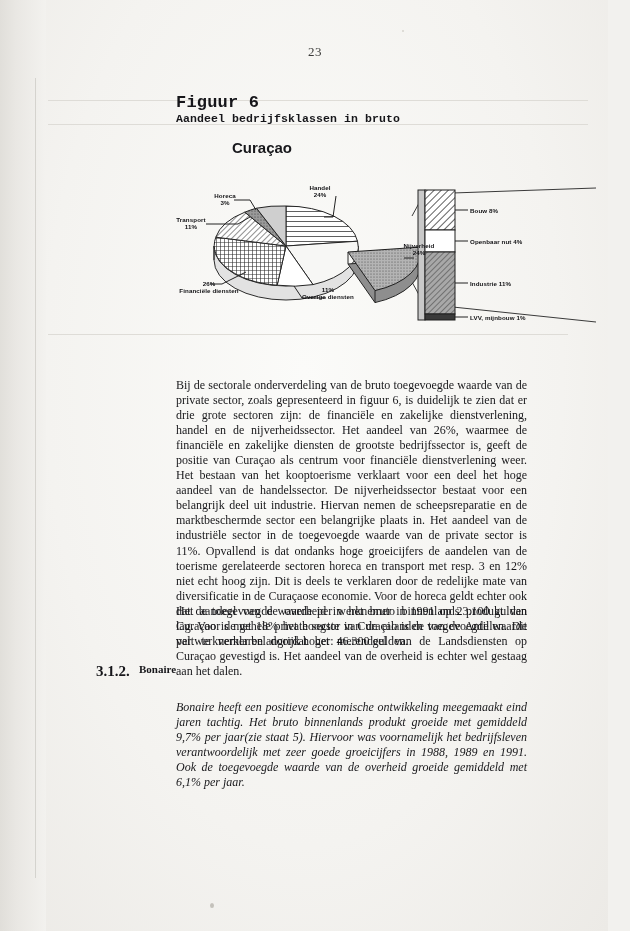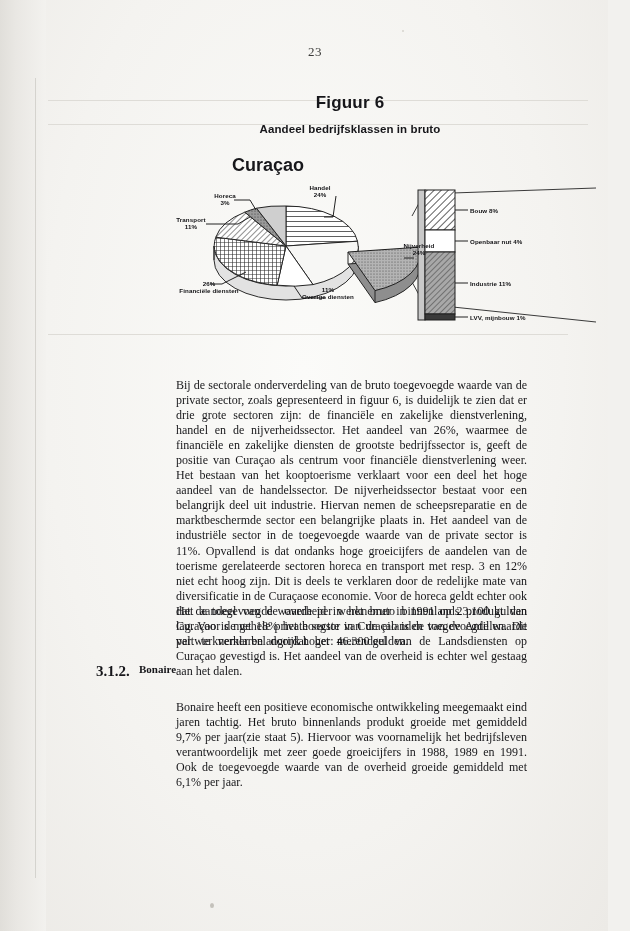--- a/index.html
+++ b/index.html
@@ -41,31 +41,31 @@
   #speck2{position:absolute;left:402px;top:30px;width:2px;height:2px;border-radius:50%;background:#cfccc6;opacity:.8;}
 
   
   #pageno{
     position:absolute;left:0;top:44px;width:630px;text-align:center;
     font-size:13px;color:#3a3a38;letter-spacing:.5px;
   }
 
   
   #fig-head{
-    position:absolute;left:190px;top:93px;width:320px;text-align:center;
-    font-family:Liberation Sans, sans-serif;
+    position:absolute;left:176px;top:93px;width:320px;
+    font-family:Liberation Mono, monospace;
     color:#16161a;
   }
   #fig-num{font-size:17px;font-weight:bold;letter-spacing:.2px;}
-  #fig-sub{font-size:11.5px;font-weight:bold;line-height:14px;margin-top:9px;letter-spacing:.1px;}
+  #fig-sub{font-size:11.5px;font-weight:bold;line-height:14px;margin-top:0;letter-spacing:.1px;}
 
   #chart-island{
-    position:absolute;left:232px;top:155px;
+    position:absolute;left:232px;top:139px;
     font-family:"Liberation Sans", sans-serif;
-    font-size:18px;font-weight:bold;color:#17171b;
+    font-size:15px;font-weight:bold;color:#17171b;
   }
 
   
   #chart{
     position:absolute;left:176px;top:186px;width:420px;height:150px;
   }
   #chart svg{display:block;}
   .lbl{
     position:absolute;font-family:"Liberation Sans", sans-serif;
     font-size:6.2px;font-weight:bold;color:#111114;line-height:7.4px;
@@ -85,21 +85,21 @@
   #p1{left:176px;top:366px;width:351px;}
   #p2{left:176px;top:592px;width:351px;}
   #sec-num{
     position:absolute;left:96px;top:663px;
     font-family:"Liberation Serif", serif;font-size:15px;font-weight:bold;color:#16161a;
   }
   #sec-title{
     position:absolute;left:139px;top:663px;
     font-family:"Liberation Serif", serif;font-size:11px;font-weight:bold;color:#16161a;
   }
-  #p3{left:176px;top:688px;width:351px;}
+  #p3{left:176px;top:688px;width:351px;font-style:italic;}
 </style>
 </head>
 <body>
 
 <div id="page">
   <div id="gutter"></div>
   <div id="gutter-line"></div>
 
   <div class="bleed" style="left:44px;top:88px;font-size:8px;">‎ ‎ ‎ ‎ ‎ ‎ ‎ ‎ ‎ ‎ ‎ ‎ ‎</div>
   <div class="bleed-line" style="left:48px;top:100px;width:540px;"></div>

